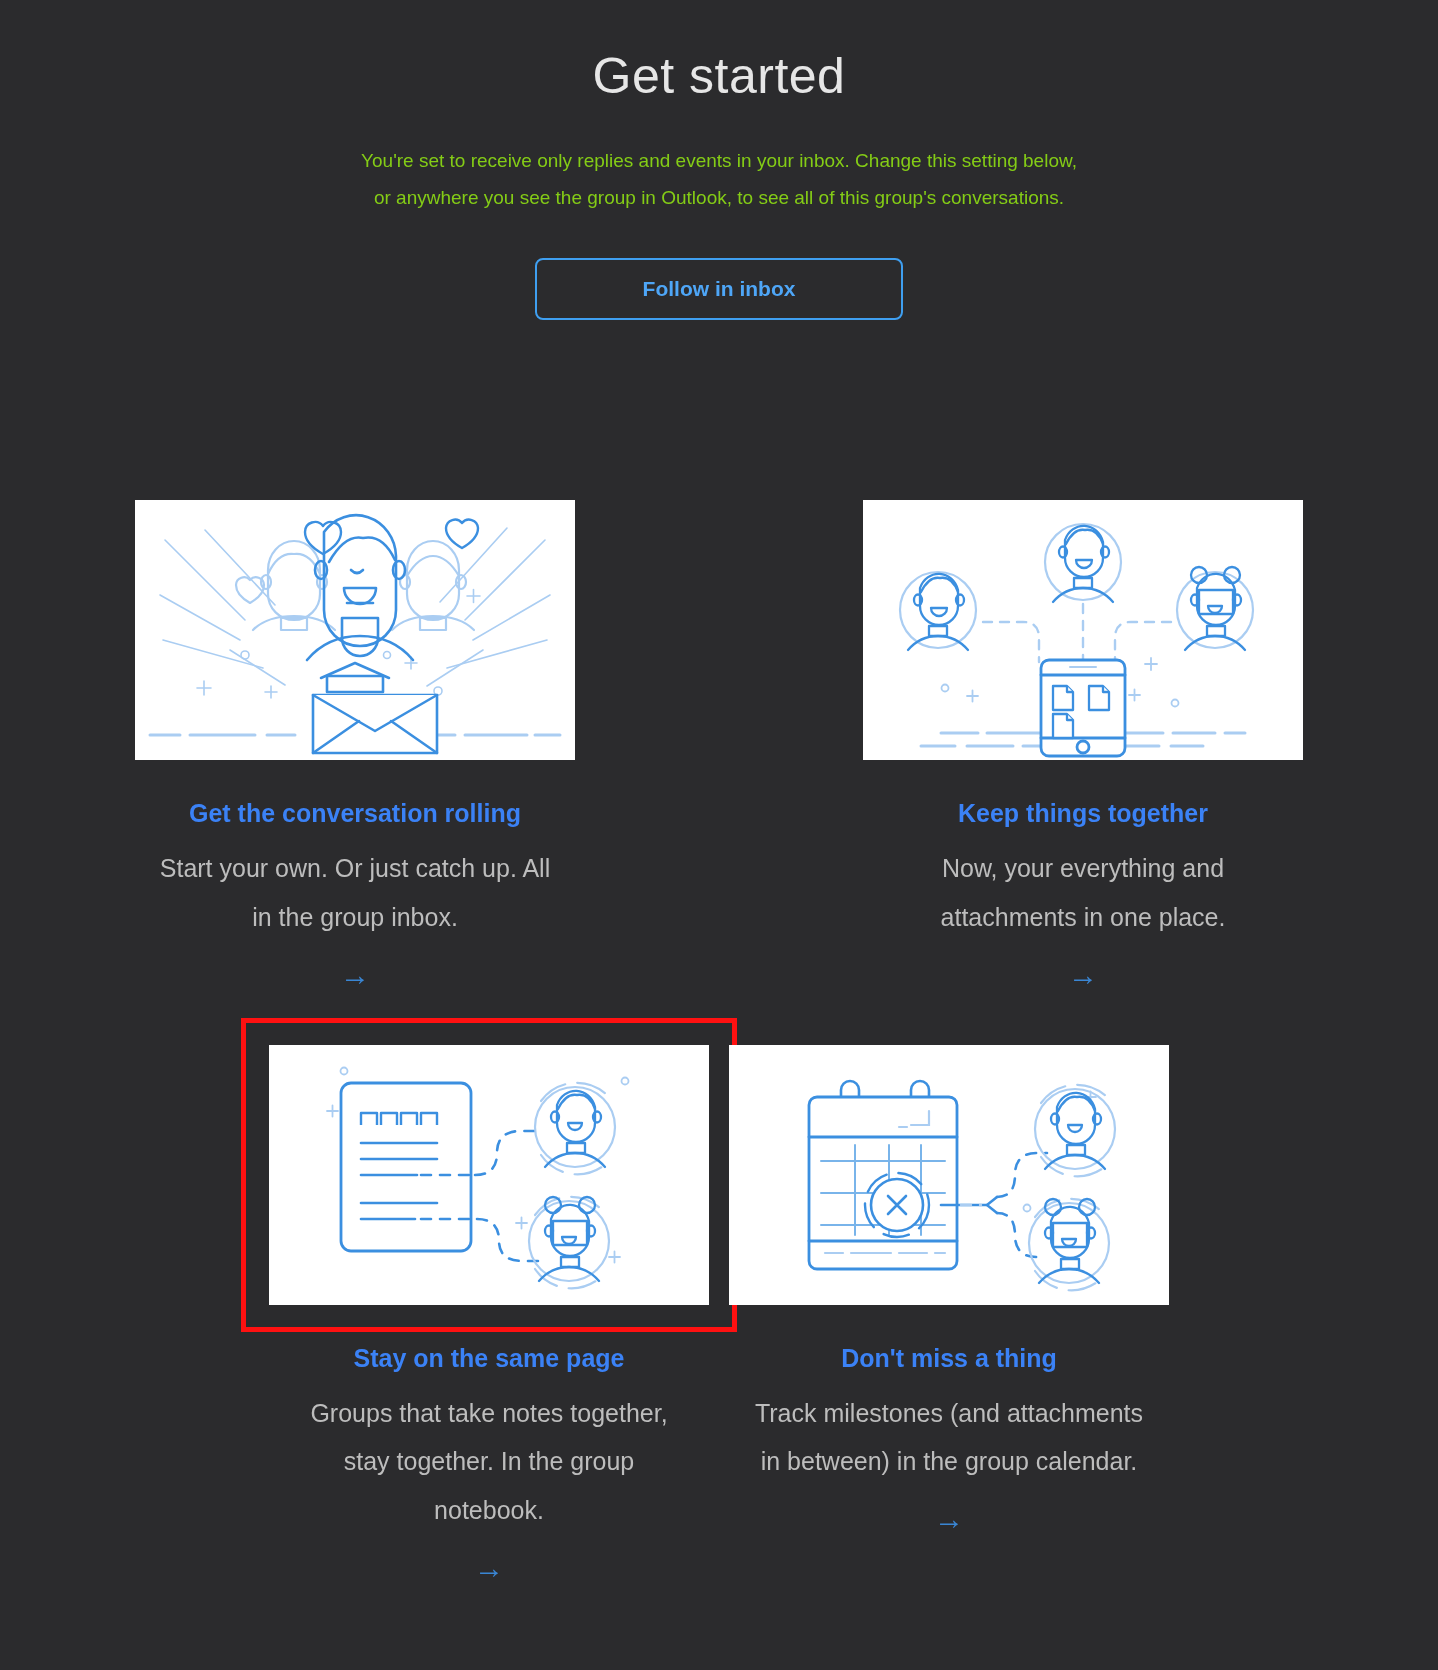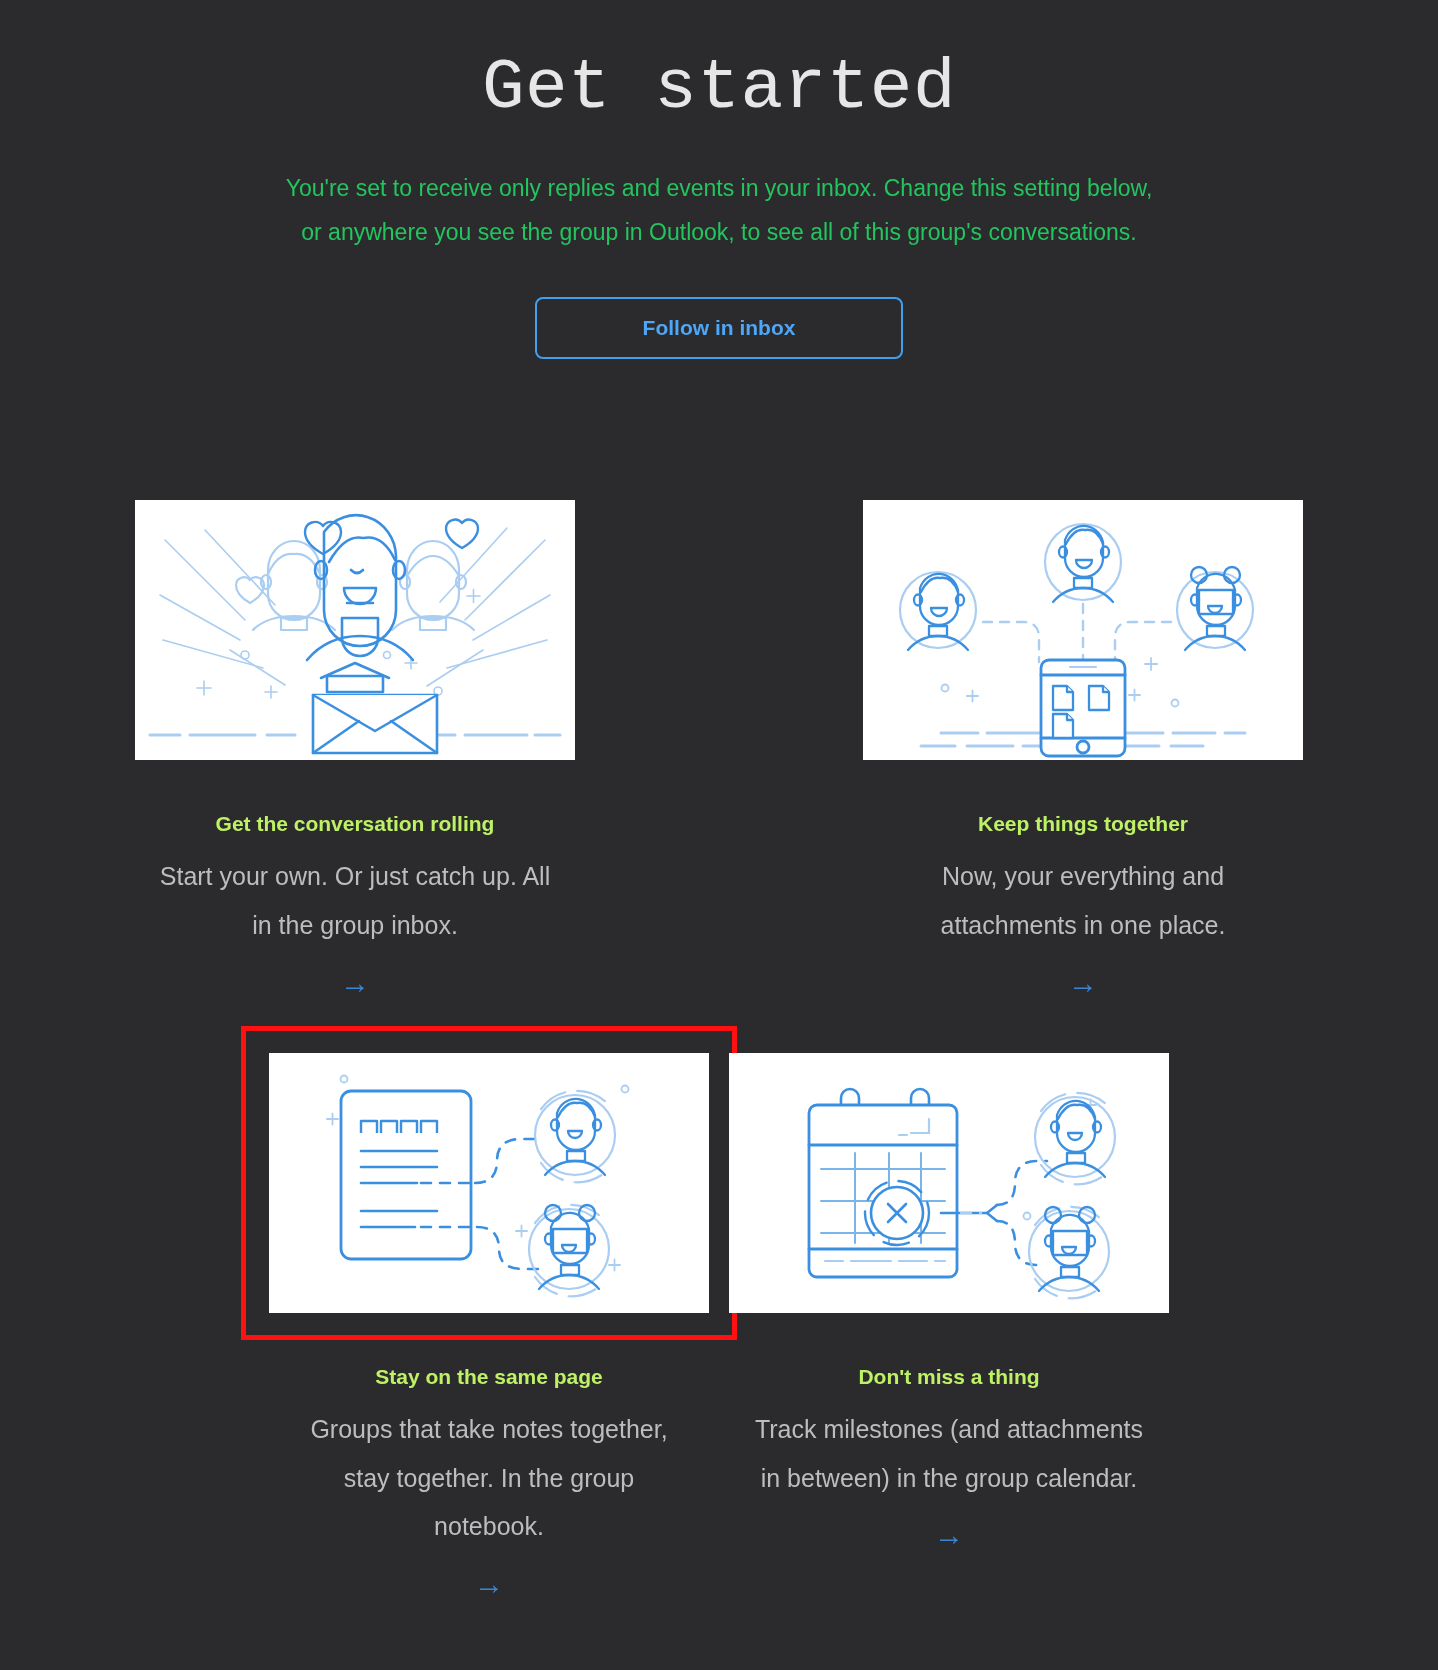--- a/index.html
+++ b/index.html
@@ -19,34 +19,34 @@
     background: #2b2b2d;
   }
 
   
   .header {
     padding-top: 48px;
     text-align: center;
   }
 
   .page-title {
-    font-size: 71px;
+    font-size: 50px;
     font-weight: 300;
     letter-spacing: 0.5px;
     color: #e6e6e6;
     line-height: 1.15;
-    font-family: Liberation Mono, monospace;
+    font-family: Liberation Sans, sans-serif;
   }
 
   .subtitle {
     margin: 36px auto 0;
     width: 1110px;
-    font-size: 23px;
+    font-size: 19px;
     line-height: 1.95;
-    color: #22c55e;
+    color: #84cc16;
     font-weight: 400;
   }
 
   
   .btn-row {
     margin-top: 42px;
     display: flex;
     justify-content: center;
   }
 
@@ -93,24 +93,24 @@
   .card-illustration {
     width: 440px;
     height: 260px;
     background: #ffffff;
     display: block;
   }
 
   .card-illustration svg { display: block; width: 100%; height: 100%; }
 
   .card-title {
-    margin-top: 51px;
-    font-size: 21px;
+    margin-top: 38px;
+    font-size: 25px;
     font-weight: 700;
-    color: #bef264;
+    color: #3b82f6;
     text-align: center;
     line-height: 1.2;
   }
 
   .card-desc {
     margin-top: 16px;
     font-size: 25px;
     line-height: 1.95;
     color: #bdbdbd;
     text-align: center;

